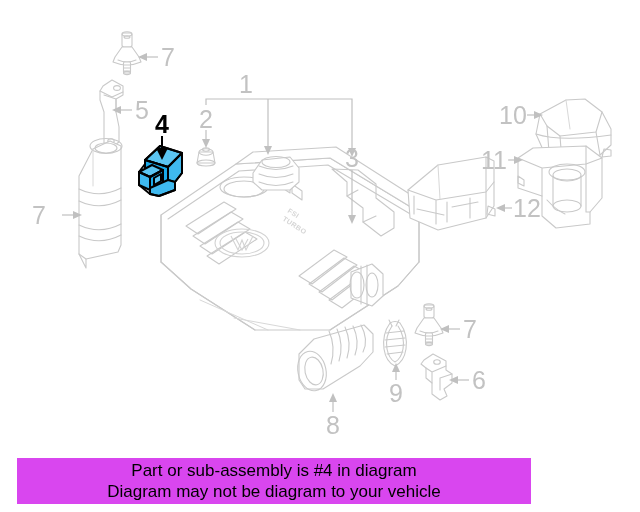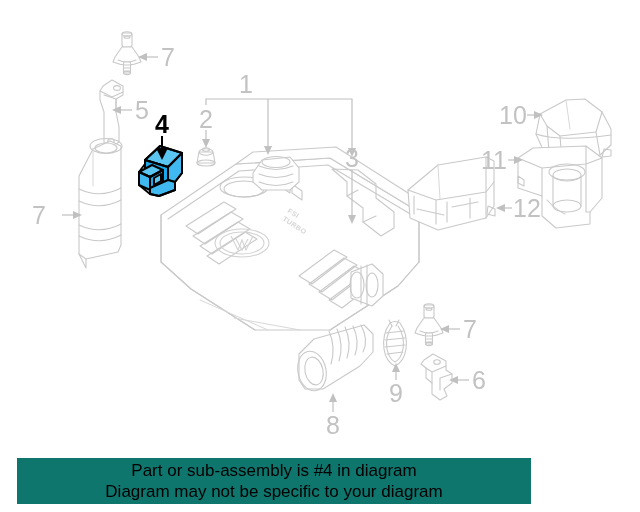--- a/index.html
+++ b/index.html
@@ -118,21 +118,21 @@
     letter-spacing: 0.4px;
   }
 
   
   #notice-banner {
     position: absolute;
     left: 17px;
     top: 458px;
     width: 514px;
     height: 46px;
-    background: #0f766e;
+    background: #d946ef;
     display: flex;
     flex-direction: column;
     align-items: center;
     justify-content: center;
     box-sizing: border-box;
   }
   #notice-banner .banner-line {
     color: #000000;
     font-family: "Liberation Sans", sans-serif;
     font-size: 17px;
@@ -419,16 +419,16 @@
     <g>
       <path class="leader-hl" d="M162 136 L162 152"></path>
       <polygon class="leader-hl-head" points="162,160 156,148 168,148"></polygon>
       <text class="callout-num-hl" x="162" y="133" text-anchor="middle">4</text>
     </g>
 
   </svg>
 
   <div id="notice-banner">
     <div class="banner-line">Part or sub-assembly is #4 in diagram</div>
-    <div class="banner-line">Diagram may not be specific to your diagram</div>
+    <div class="banner-line">Diagram may not be diagram to your vehicle</div>
   </div>
 
 </div>
 
 </body></html>

